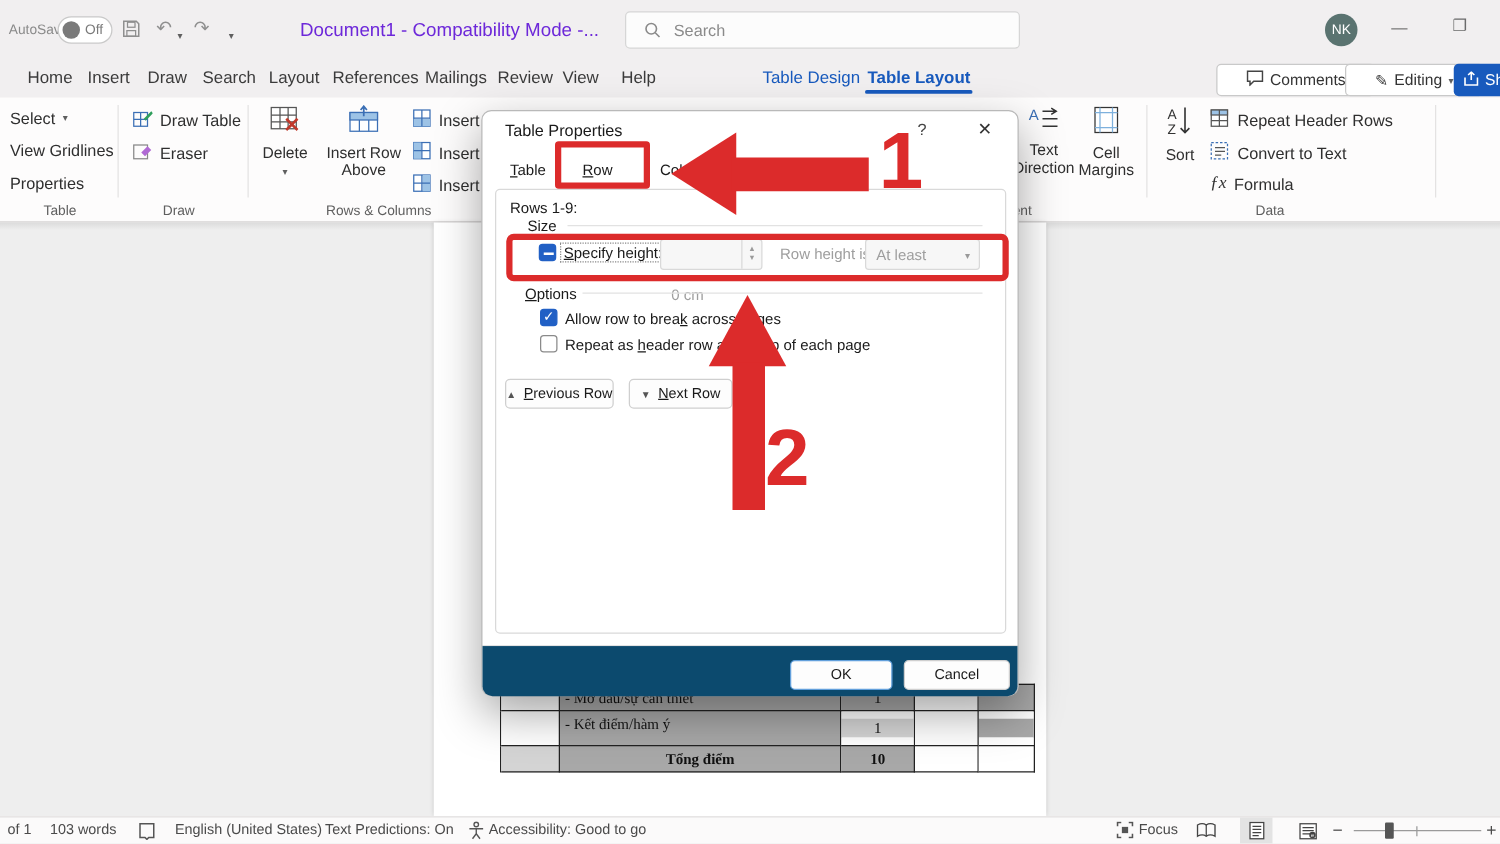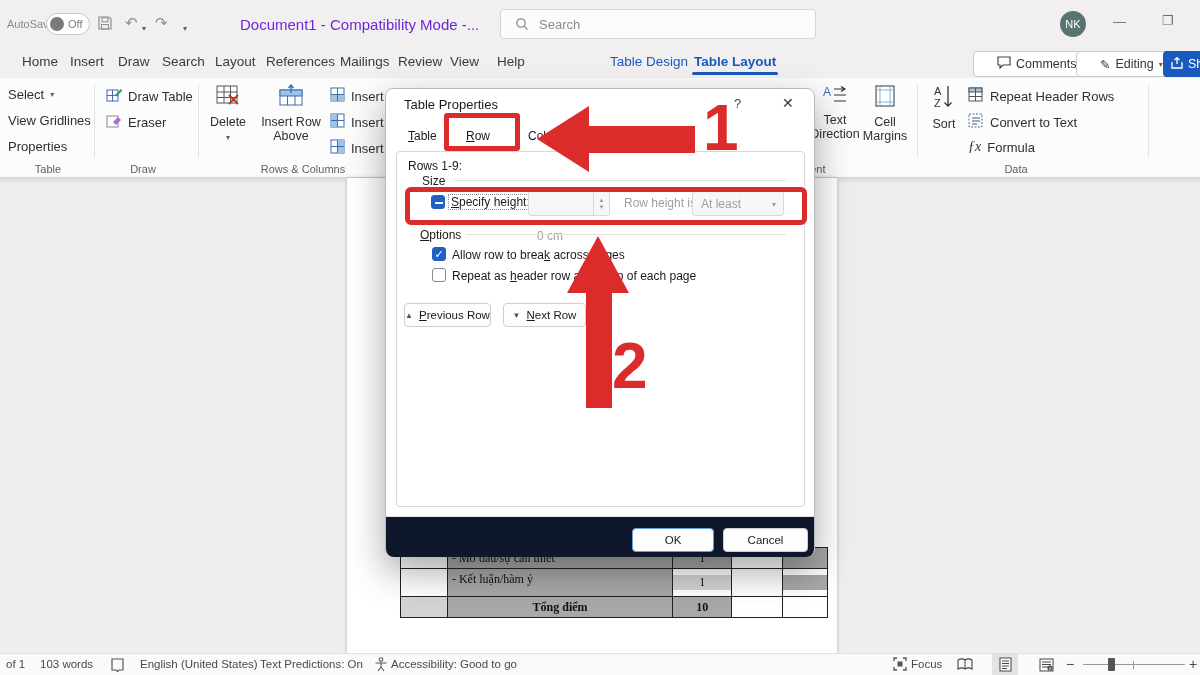--- a/index.html
+++ b/index.html
@@ -61,21 +61,21 @@
   .tabframe { position:absolute; left:10px; top:62px; width:409px; height:356px; border:1px solid #d9d9d9; border-radius:4px; background:#fff; }
   .gb-line { position:absolute; height:1px; background:#e2e2e2; }
   .cbox { position:absolute; width:14px; height:14px; border:1px solid #8a8a8a; border-radius:3px; background:#fff; }
   .cbox.on { background:#2160c5; border-color:#2160c5; color:#fff; font-size:11px; line-height:13px; text-align:center; }
   .cbox.ind { background:#2160c5; border-color:#2160c5; }
   .cbox.ind::after { content:""; position:absolute; left:3px; top:6px; width:8px; height:2px; background:#fff; }
   .dis { color:#9e9e9e; }
   .field { position:absolute; height:25px; border:1px solid #d9d9d9; border-radius:3px; background:#f7f7f7; }
   .spinners { position:absolute; right:0; top:0; width:16px; height:100%; border-left:1px solid #d9d9d9; display:flex; flex-direction:column; align-items:center; justify-content:center; color:#9a9a9a; font-size:6px; line-height:7px; }
   .dlg-btn { position:absolute; height:24px; border:1px solid #cfcfcf; border-radius:4px; background:#fdfdfd; font-size:11.5px; color:#1a1a1a; display:flex; align-items:center; justify-content:center; gap:6px; }
-  .dlg-footer { position:absolute; left:0; top:427px; width:428px; height:41px; background:#0f172a; border-top:1px solid #e3e3e3; border-radius:0 0 8px 8px; }
+  .dlg-footer { position:absolute; left:0; top:427px; width:428px; height:41px; background:#0c4a6e; border-top:1px solid #e3e3e3; border-radius:0 0 8px 8px; }
   .okbtn { border-color:#62a0dc; }
   u { text-decoration:underline; }
 
   
   .ann { position:absolute; z-index:40; }
   .redbox { border:5px solid #dc2b2b; }
   .rednum { color:#dc2b2b; font-size:64px; font-weight:800; line-height:1; font-family:"Liberation Sans", sans-serif; }
 
   
   .statusbar { position:absolute; left:0; top:653px; width:1200px; height:22px; background:#fbfafa; border-top:1px solid #e2e0e0; font-size:11.5px; color:#4a4a4a; }
@@ -300,21 +300,21 @@
       <div class="wtable">
         <div class="wrow">
           <div class="wcell" style="width:47px;background:#fff;"></div>
           <div class="wcell sel" style="width:226px;">- Mở đầu/sự cần thiết</div>
           <div class="wcell sel ctr" style="width:59px;">1</div>
           <div class="wcell" style="width:51px;background:#fff;"></div>
           <div class="wcell sel" style="width:45px;"></div>
         </div>
         <div class="wrow">
           <div class="wcell" style="width:47px;background:#fff;"></div>
-          <div class="wcell sel" style="width:226px;">- Kết luận/hàm ý</div>
+          <div class="wcell sel" style="width:226px;">- Kết điểm/hàm ý</div>
           <div class="wcell ctr" style="width:59px;padding:0;">
             <div style="height:6px;background:#fff;"></div>
             <div class="lsel">1</div>
             <div style="height:6px;background:#fff;"></div>
           </div>
           <div class="wcell" style="width:51px;background:#fff;"></div>
           <div class="wcell" style="width:45px;padding:0;">
             <div style="height:6px;background:#fff;"></div>
             <div class="sel" style="height:15px;"></div>
             <div style="height:6px;background:#fff;"></div>

